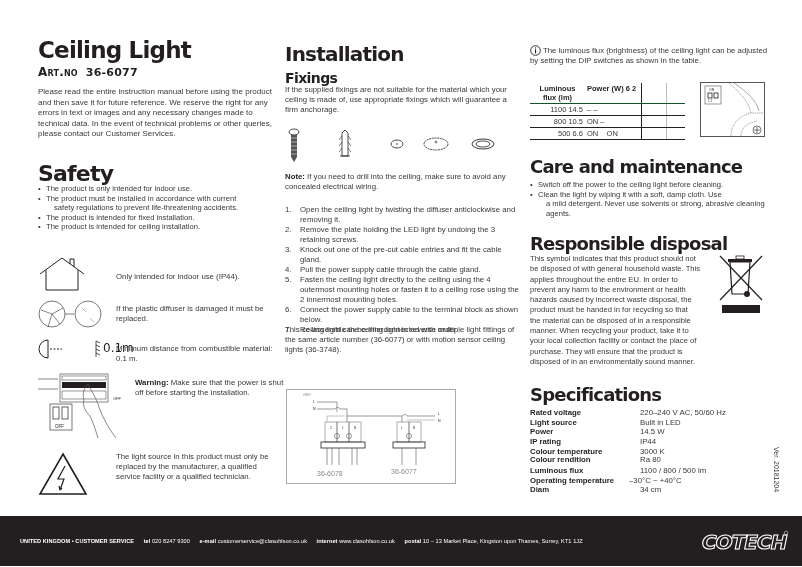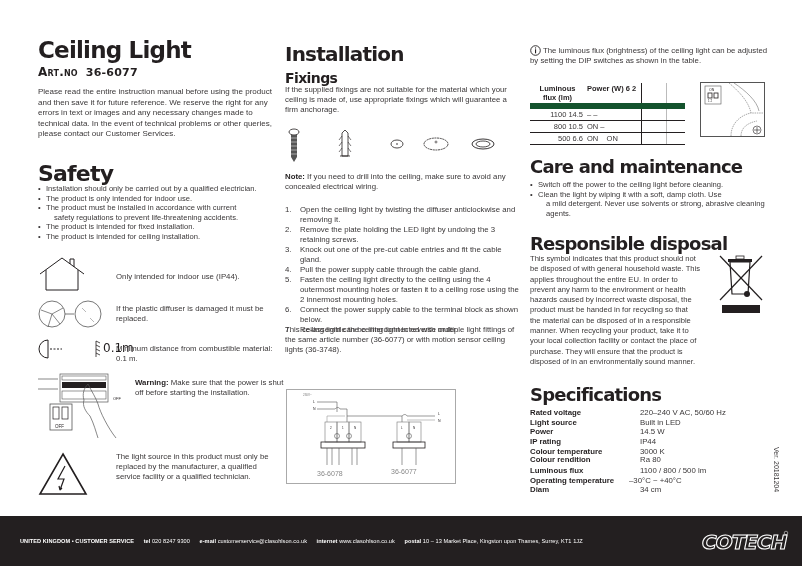--- a/index.html
+++ b/index.html
@@ -18,21 +18,21 @@
     ul.bullets li { position: relative; padding-left: 8px; }
     ul.bullets li::before { content: "•"; position: absolute; left: 0; top: 0; }
     ul.bullets li .cont { display: block; padding-left: 8px; }
     ol.steps { list-style: none; font-size: 7.8px; line-height: 10px; color: #3a3738; }
     ol.steps li { display: flex; }
     ol.steps li .num { width: 15px; flex: 0 0 15px; }
     .pict-text { font-size: 7.8px; line-height: 10px; color: #3a3738; }
     b.warn { color: #231f20; }
     table.dip { border-collapse: collapse; font-size: 7.5px; color: #3a3738; }
     table.dip th, table.dip td { border-bottom: 1px solid #231f20; padding: 1px 2px; }
-    table.dip th { font-weight: bold; color: #231f20; text-align: center; border-bottom: 6px solid #14532d; vertical-align: top; }
+    table.dip th { font-weight: bold; color: #231f20; text-align: center; border-bottom: 1px solid #14532d; vertical-align: top; }
     table.dip td.v { border-left: 1px solid #231f20; }
     .footer { position: absolute; left: 0; top: 516px; width: 802px; height: 50px; background: #231f20; color: #fff; }
     .footer-line { position: absolute; left: 20px; top: 22px; font-size: 5.6px; white-space: nowrap; letter-spacing: 0.05px; }
     .footer-line b { font-weight: bold; }
     .footer-line .gap { display: inline-block; width: 8px; }
     .brand { position: absolute; left: 700px; top: 12px; width: 90px; height: 26px; }
     .spec-table { font-size: 7.8px; line-height: 9.7px; color: #3a3738; }
     .spec-row { display: flex; }
     .spec-row .k { width: 110px; font-weight: bold; color: #231f20; white-space: nowrap; }
     .spec-row .v { flex: 1; white-space: nowrap; }
@@ -44,21 +44,20 @@
 <div class="col col1">
   <div class="h1" style="position:absolute; top:38px; left:0; width:240px; font-size:23px;">Ceiling Light</div>
   <div class="artno" style="position:absolute; top:65px; left:0; white-space:nowrap;">
     <span class="sc" style="font-variant: small-caps; text-transform: none;">Art.no</span>
     <span style="margin-left:4px;">36-6077</span>
   </div>
   <div class="body" style="position:absolute; top:87px; left:0; width:240px;">Please read the entire instruction manual before using the product and then save it for future reference. We reserve the right for any errors in text or images and any necessary changes made to technical data. In the event of technical problems or other queries, please contact our Customer Services.</div>
 
   <div class="h1" style="position:absolute; top:162px; left:0;">Safety</div>
   <ul class="bullets" style="position:absolute; top:184px; left:0; width:245px;">
-    <li><span>Installation should only be carried out by a qualified electrician.</span></li>
     <li><span>The product is only intended for indoor use.</span></li>
     <li><span>The product must be installed in accordance with current</span><span class="cont">safety regulations to prevent life-threatening accidents.</span></li>
     <li><span>The product is intended for fixed installation.</span></li>
     <li><span>The product is intended for ceiling installation.</span></li>
   </ul>
 
   <svg style="position:absolute; top:256px; left:0;" width="48" height="36" viewBox="0 0 48 36">
     <path d="M2 18 L24 2 L46 18 M8 14 V34 H40 V14 M32 8 V3 H36 V11" fill="none" stroke="#231f20" stroke-width="1"></path>
   </svg>
   <div class="pict-text" style="position:absolute; top:272px; left:78px; width:165px;">Only intended for indoor use (IP44).</div>

